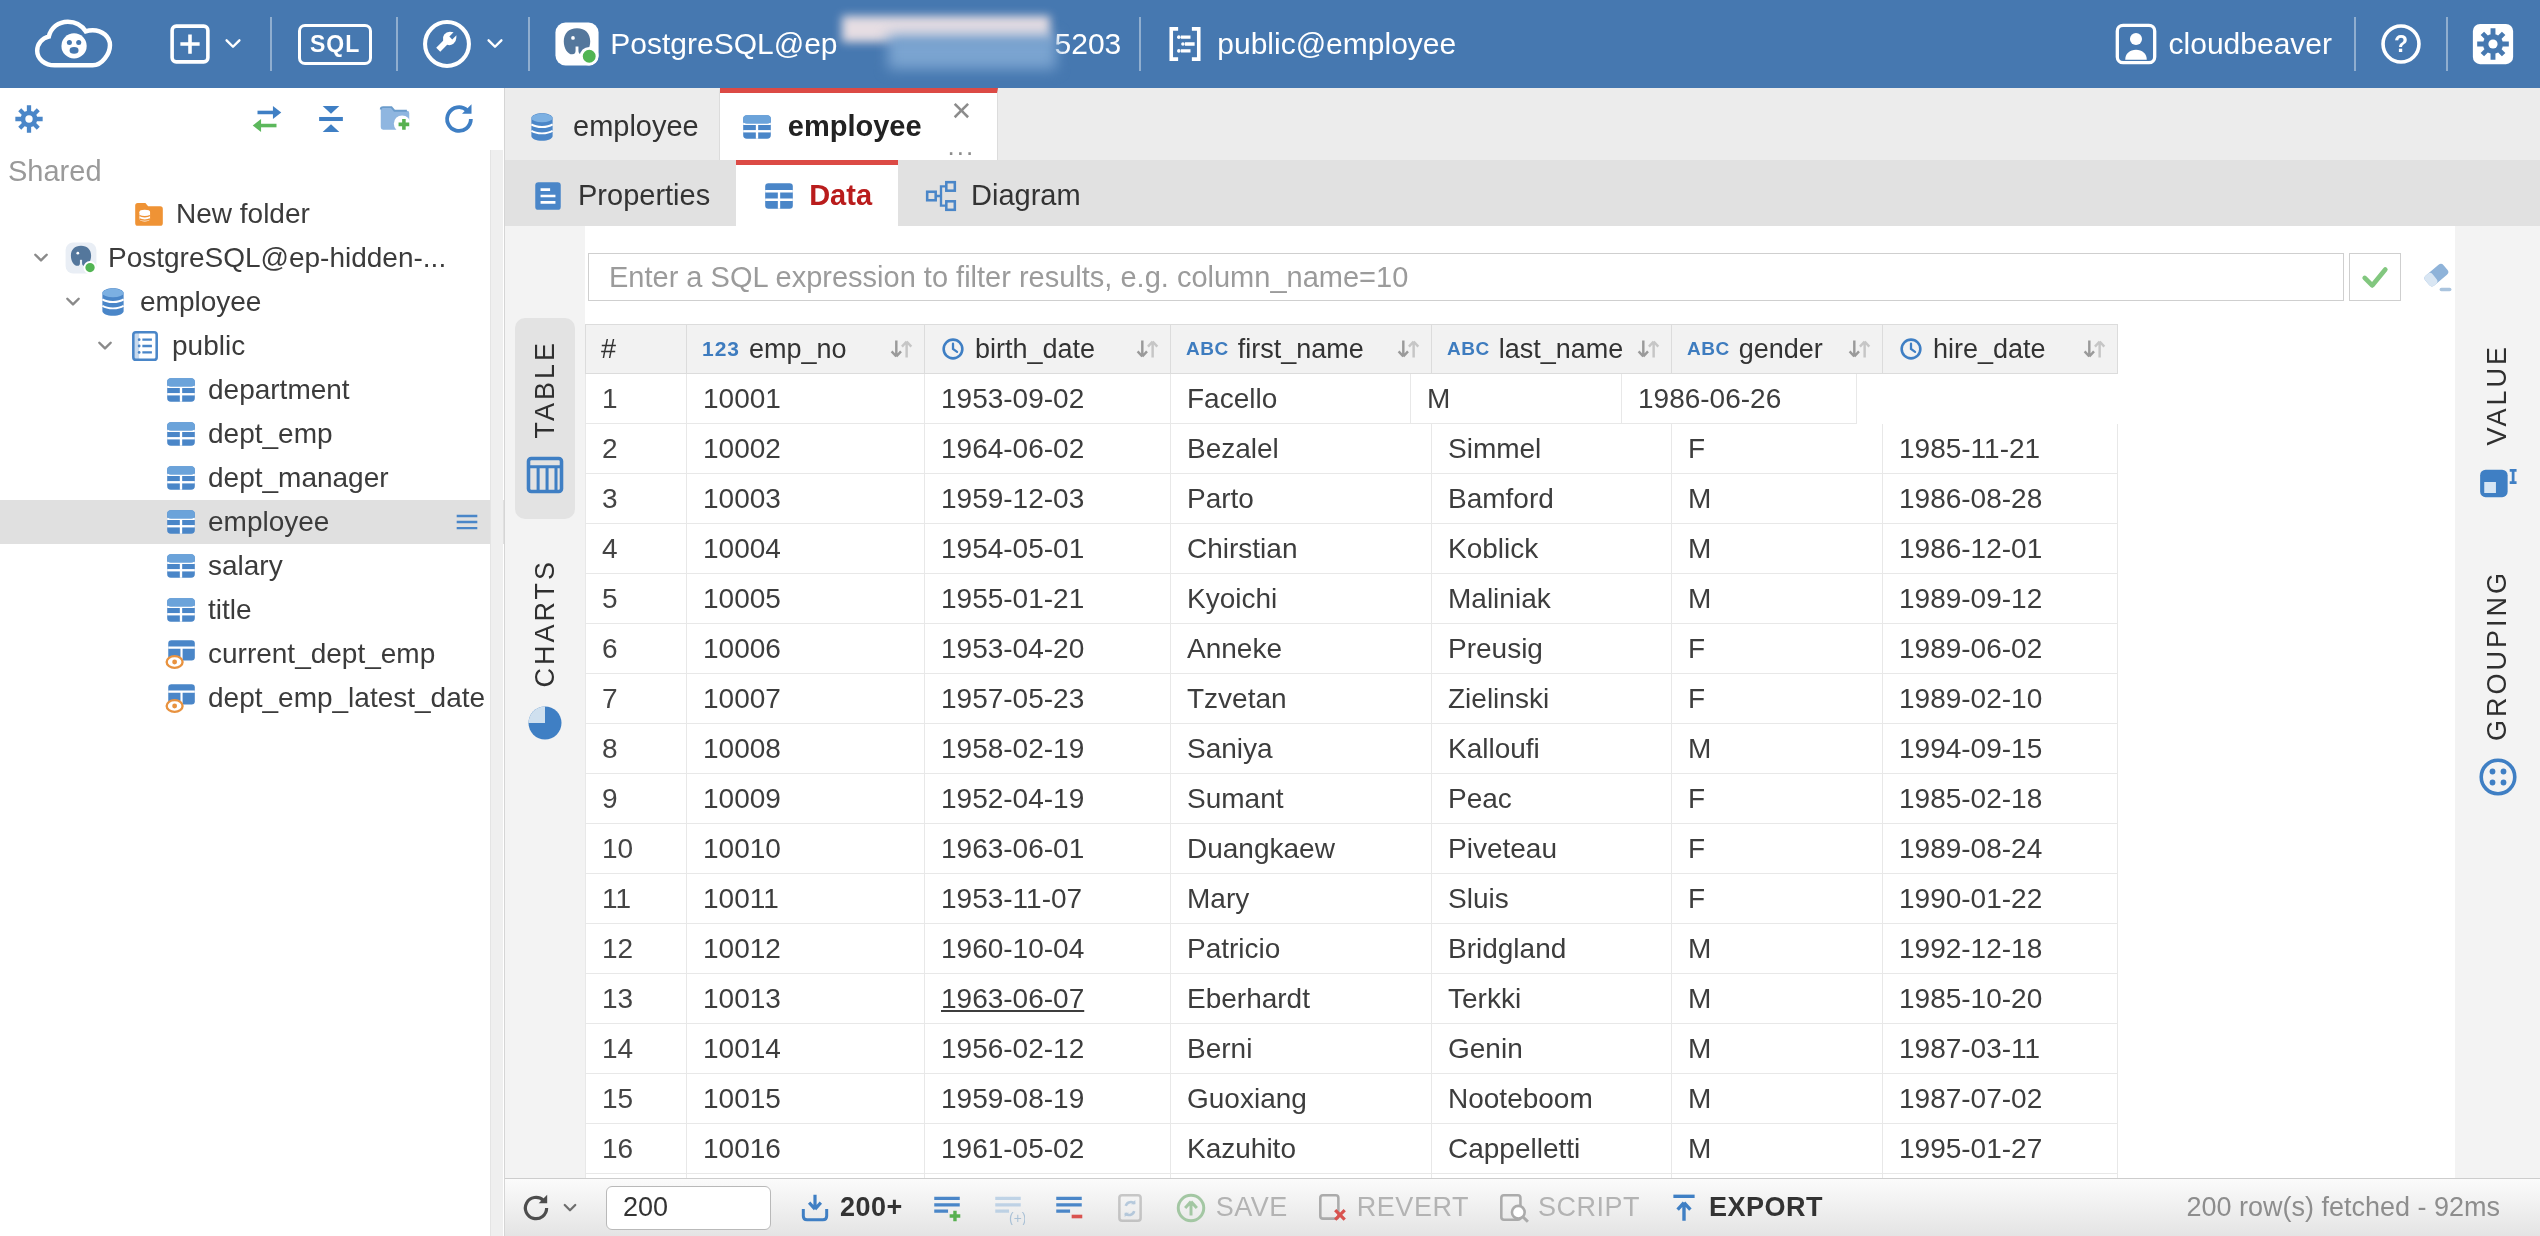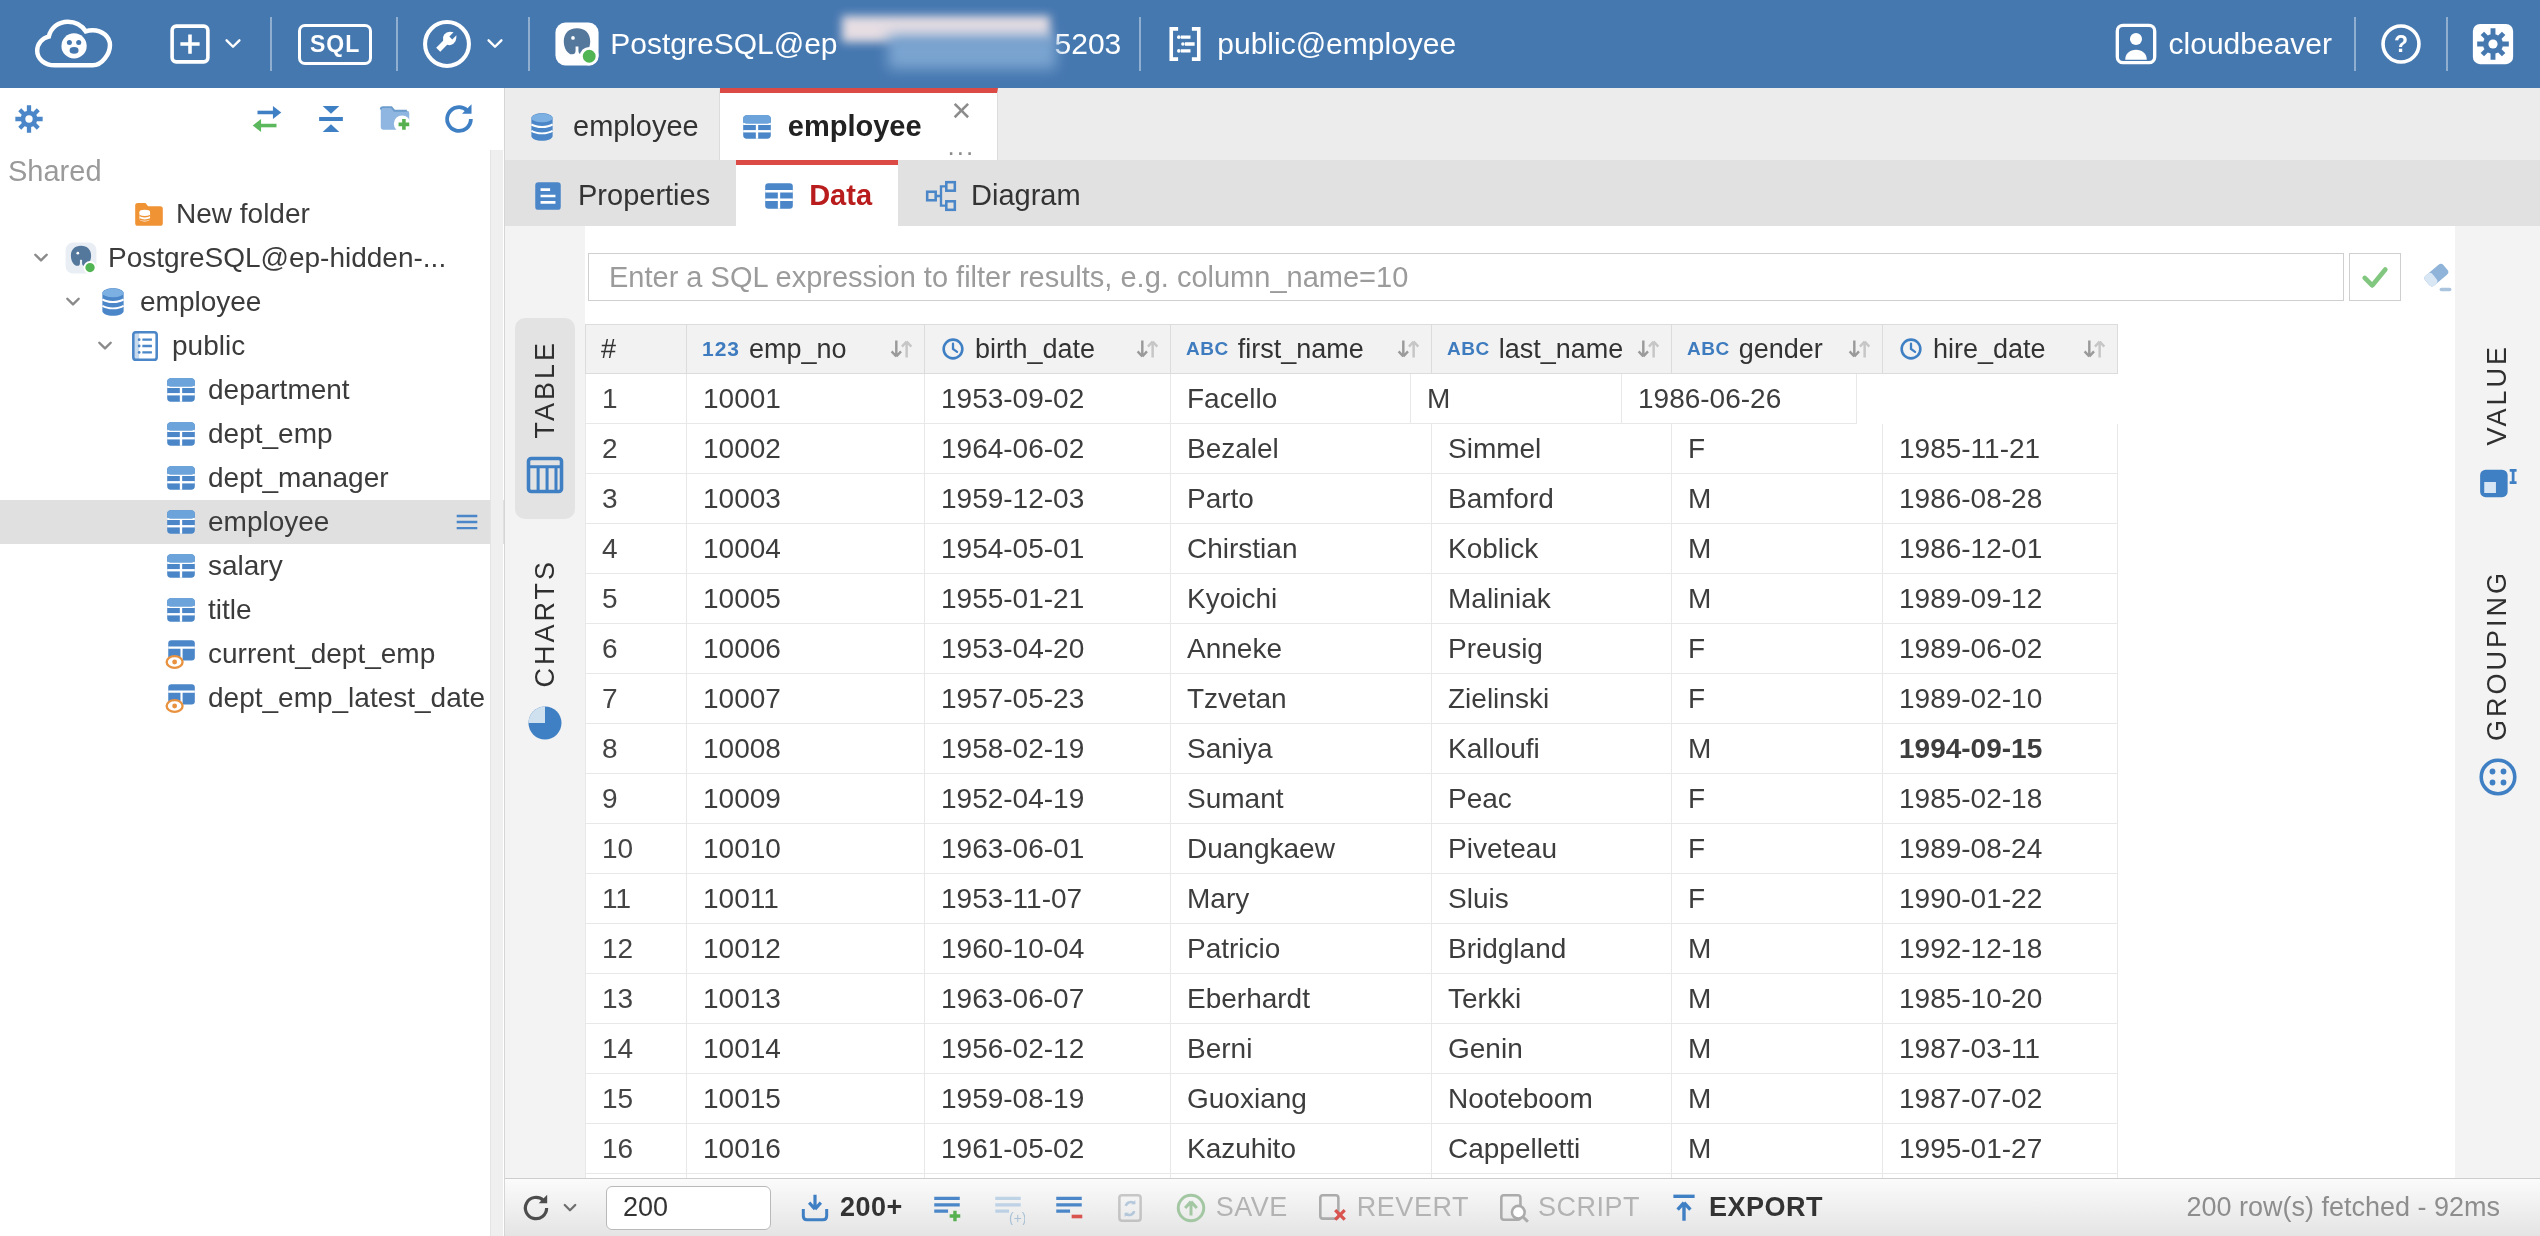--- a/index.html
+++ b/index.html
@@ -620,21 +620,21 @@
               <div class="g-cell" style="width: 211px;">F</div>
               <div class="g-cell" style="width: 235px;">1989-02-10</div>
             </div>
             <div class="g-row">
               <div class="g-cell" style="width: 102px;">8</div>
               <div class="g-cell" style="width: 238px;">10008</div>
               <div class="g-cell" style="width: 246px; text-align: right;">1958-02-19</div>
               <div class="g-cell" style="width: 261px;">Saniya</div>
               <div class="g-cell" style="width: 240px;">Kalloufi</div>
               <div class="g-cell" style="width: 211px;">M</div>
-              <div class="g-cell" style="width: 235px; font-weight: bold;">1994-09-15</div>
+              <div class="g-cell" style="width: 235px;">1994-09-15</div>
             </div>
             <div class="g-row">
               <div class="g-cell" style="width: 102px;">9</div>
               <div class="g-cell" style="width: 238px;">10009</div>
               <div class="g-cell" style="width: 246px;">1952-04-19</div>
               <div class="g-cell" style="width: 261px;">Sumant</div>
               <div class="g-cell" style="width: 240px;">Peac</div>
               <div class="g-cell" style="width: 211px;">F</div>
               <div class="g-cell" style="width: 235px;">1985-02-18</div>
             </div>
@@ -661,21 +661,21 @@
               <div class="g-cell" style="width: 238px;">10012</div>
               <div class="g-cell" style="width: 246px;">1960-10-04</div>
               <div class="g-cell" style="width: 261px;">Patricio</div>
               <div class="g-cell" style="width: 240px;">Bridgland</div>
               <div class="g-cell" style="width: 211px;">M</div>
               <div class="g-cell" style="width: 235px;">1992-12-18</div>
             </div>
             <div class="g-row">
               <div class="g-cell" style="width: 102px;">13</div>
               <div class="g-cell" style="width: 238px;">10013</div>
-              <div class="g-cell" style="width: 246px;">1963-06-07</div>
+              <div class="g-cell" style="width: 246px; text-decoration: underline;">1963-06-07</div>
               <div class="g-cell" style="width: 261px;">Eberhardt</div>
               <div class="g-cell" style="width: 240px;">Terkki</div>
               <div class="g-cell" style="width: 211px;">M</div>
               <div class="g-cell" style="width: 235px;">1985-10-20</div>
             </div>
             <div class="g-row">
               <div class="g-cell" style="width: 102px;">14</div>
               <div class="g-cell" style="width: 238px;">10014</div>
               <div class="g-cell" style="width: 246px;">1956-02-12</div>
               <div class="g-cell" style="width: 261px;">Berni</div>

